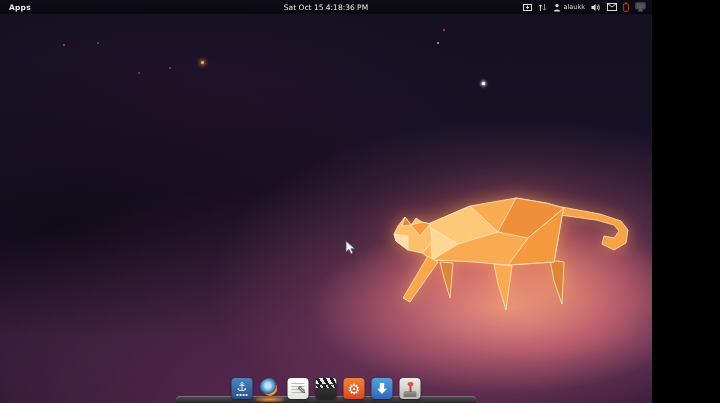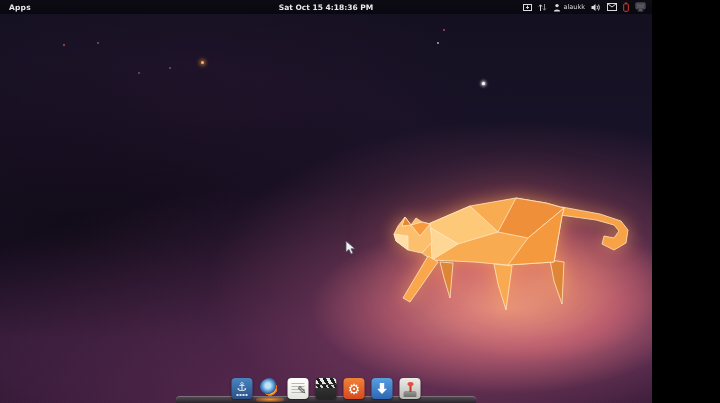--- a/index.html
+++ b/index.html
@@ -31,21 +31,21 @@
   .tiger-glow{position:absolute;left:375px;top:170px;width:330px;height:205px;
     background:radial-gradient(ellipse 50% 50% at 50% 55%, rgba(255,170,110,.45), rgba(235,110,120,.25) 55%, transparent 78%);}
   .tiger{position:absolute;left:378px;top:186px;width:262px;height:140px;
     filter:drop-shadow(0 0 8px rgba(255,170,80,.55)) drop-shadow(0 0 24px rgba(255,120,90,.35));}
 
   
   .panel{position:absolute;left:0;top:0;right:0;height:14px;
     background:linear-gradient(#0d0b13,#090810);color:#e8e8ee;
     display:flex;align-items:center;font-size:7.5px;z-index:20;}
   .panel .apps{padding:0 9px;font-weight:bold;letter-spacing:.2px;}
-  .panel .clock{position:absolute;left:0;right:0;text-align:center;font-weight:bold;}
+  .panel .clock{position:absolute;left:0;right:0;text-align:center;font-weight:normal;}
   .tray{margin-left:auto;display:flex;align-items:center;gap:6px;padding-right:6px;z-index:2;}
   .tray svg{display:block;}
   .tray .uname{font-size:6.5px;color:#d8d8de;margin-left:-3px;text-align:right;}
 
   
   .cursor{position:absolute;left:345px;top:240px;z-index:30;}
 
   
   .shelf{position:absolute;bottom:0;left:50%;transform:translateX(-50%);
     width:300px;height:7px;border-radius:4px 4px 0 0;

